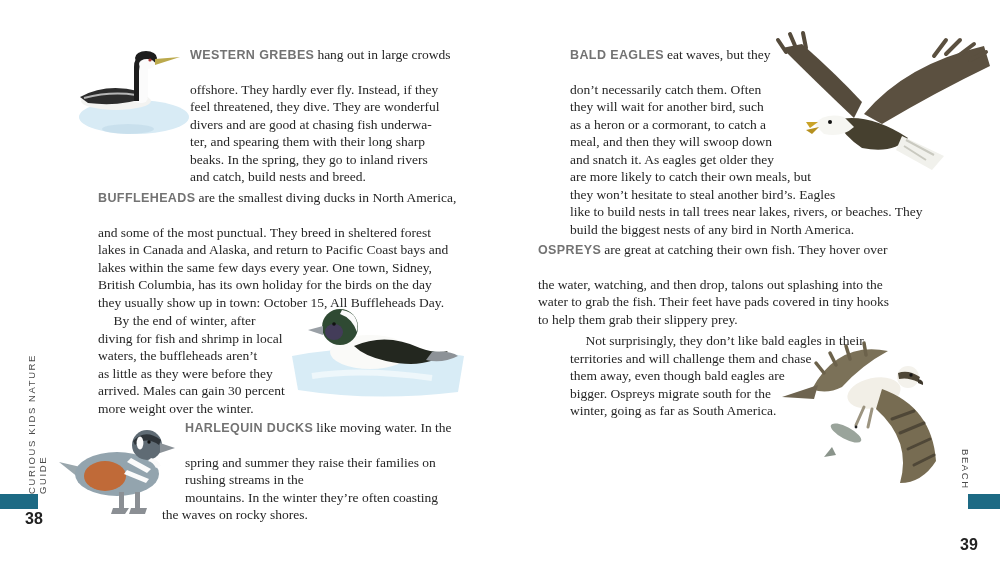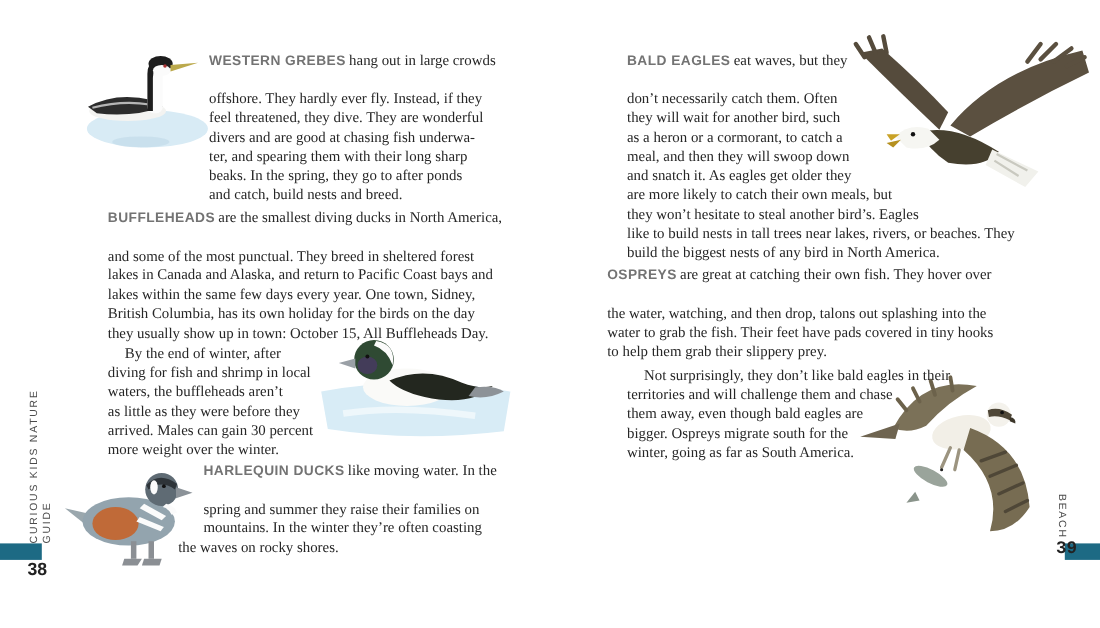--- a/index.html
+++ b/index.html
@@ -26,21 +26,21 @@
 <body>
 
 <div id="spread">
 
   <div class="rail-label vert-up" style="left:26px;top:334px;height:160px;">CURIOUS KIDS NATURE GUIDE</div>
   <div class="tab-bar" style="left:0;top:494px;width:38px;"></div>
   <div class="page-num" style="left:25px;top:510px;">38</div>
 
   <div class="rail-label vert-down" style="left:960px;top:449px;height:50px;">BEACH</div>
   <div class="tab-bar" style="left:968px;top:494px;width:32px;"></div>
-  <div class="page-num" style="left:960px;top:490px;font-family:Liberation Mono, monospace;">39</div>
+  <div class="page-num" style="left:960px;top:536px;">39</div>
 
   <svg style="left:76px;top:45px;" width="114" height="96" viewBox="0 0 114 96" aria-label="Western grebe swimming on water">
     <ellipse cx="58" cy="72" rx="55" ry="17" fill="#d8ebf5"></ellipse>
     <ellipse cx="52" cy="84" rx="26" ry="5" fill="#c3dcea" opacity=".7"></ellipse>
     <ellipse cx="40" cy="56" rx="35" ry="9" fill="#f3f3f1"></ellipse>
     <path d="M4 52 Q30 38 62 46 L72 52 Q45 62 12 58 Z" fill="#2c2c2c"></path>
     <path d="M8 53 Q35 46 60 50" stroke="#f0f0f0" stroke-width="2" fill="none" opacity=".7"></path>
     <rect x="58" y="16" width="14" height="42" rx="6" fill="#fbfbfb"></rect>
     <path d="M58 56 L58 22 Q58 12 66 10 L70 13 Q63 16 63 26 L63 56 Z" fill="#1d1d1d"></path>
     <ellipse cx="70" cy="13" rx="11" ry="7" fill="#1d1d1d"></ellipse>
@@ -111,21 +111,21 @@
     <circle cx="76" cy="94" r="1.4" fill="#222"></circle>
   </svg>
 
   <div class="para" style="left:190px;top:46px;">
     <span class="firstline"><span class="heading">WESTERN GREBES</span><span>hang out in large crowds</span></span>
     <span class="rest">
         <span class="line">offshore. They hardly ever fly. Instead, if they</span>
         <span class="line">feel threatened, they dive. They are wonderful</span>
         <span class="line">divers and are good at chasing fish underwa-</span>
         <span class="line">ter, and spearing them with their long sharp</span>
-        <span class="line">beaks. In the spring, they go to after ponds</span>
+        <span class="line">beaks. In the spring, they go to inland rivers</span>
         <span class="line">and catch, build nests and breed.</span>
       </span>
   </div>
 
   <div class="para" style="left:98px;top:189px;">
     <span class="firstline"><span class="heading">BUFFLEHEADS</span><span>are the smallest diving ducks in North America,</span></span>
     <span class="rest">
         <span class="line">and some of the most punctual. They breed in sheltered forest</span>
         <span class="line">lakes in Canada and Alaska, and return to Pacific Coast bays and</span>
         <span class="line">lakes within the same few days every year. One town, Sidney,</span>
@@ -142,41 +142,42 @@
         <span class="line">as little as they were before they</span>
         <span class="line">arrived. Males can gain 30 percent</span>
         <span class="line">more weight over the winter.</span>
       </span>
   </div>
 
   <div class="para outdent" style="left:185px;top:419px;">
     <span class="firstline"><span class="heading">HARLEQUIN DUCKS</span><span>like moving water. In the</span></span>
     <span class="rest">
         <span class="line">spring and summer they raise their families on</span>
+        <span class="line">rushing streams in the</span>
         <span class="line">mountains. In the winter they’re often coasting</span>
         <span class="line">the waves on rocky shores.</span>
       </span>
   </div>
 
   <div class="para" style="left:570px;top:46px;">
     <span class="firstline"><span class="heading">BALD EAGLES</span><span>eat waves, but they</span></span>
     <span class="rest">
         <span class="line">don’t necessarily catch them. Often</span>
         <span class="line">they will wait for another bird, such</span>
         <span class="line">as a heron or a cormorant, to catch a</span>
         <span class="line">meal, and then they will swoop down</span>
         <span class="line">and snatch it. As eagles get older they</span>
         <span class="line">are more likely to catch their own meals, but</span>
         <span class="line">they won’t hesitate to steal another bird’s. Eagles</span>
         <span class="line">like to build nests in tall trees near lakes, rivers, or beaches. They</span>
         <span class="line">build the biggest nests of any bird in North America.</span>
       </span>
   </div>
 
-  <div class="para" style="left:552px;top:241px;">
+  <div class="para" style="left:538px;top:241px;">
     <span class="firstline"><span class="heading">OSPREYS</span><span>are great at catching their own fish. They hover over</span></span>
     <span class="rest">
         <span class="line">the water, watching, and then drop, talons out splashing into the</span>
         <span class="line">water to grab the fish. Their feet have pads covered in tiny hooks</span>
         <span class="line">to help them grab their slippery prey.</span>
       </span>
   </div>
 
   <div class="para ind" style="left:570px;top:316px;">
     <span class="rest">

